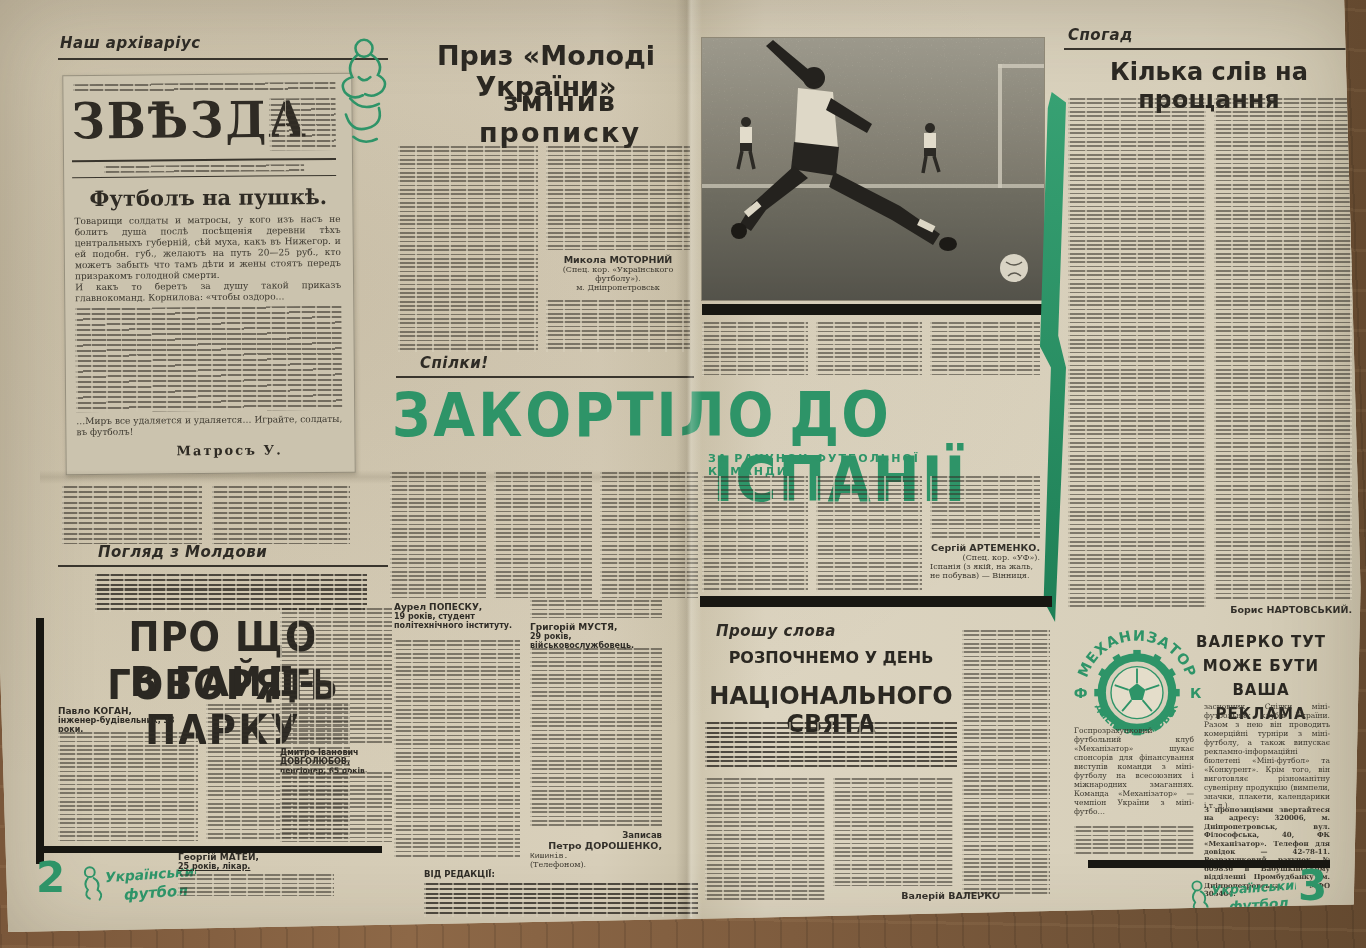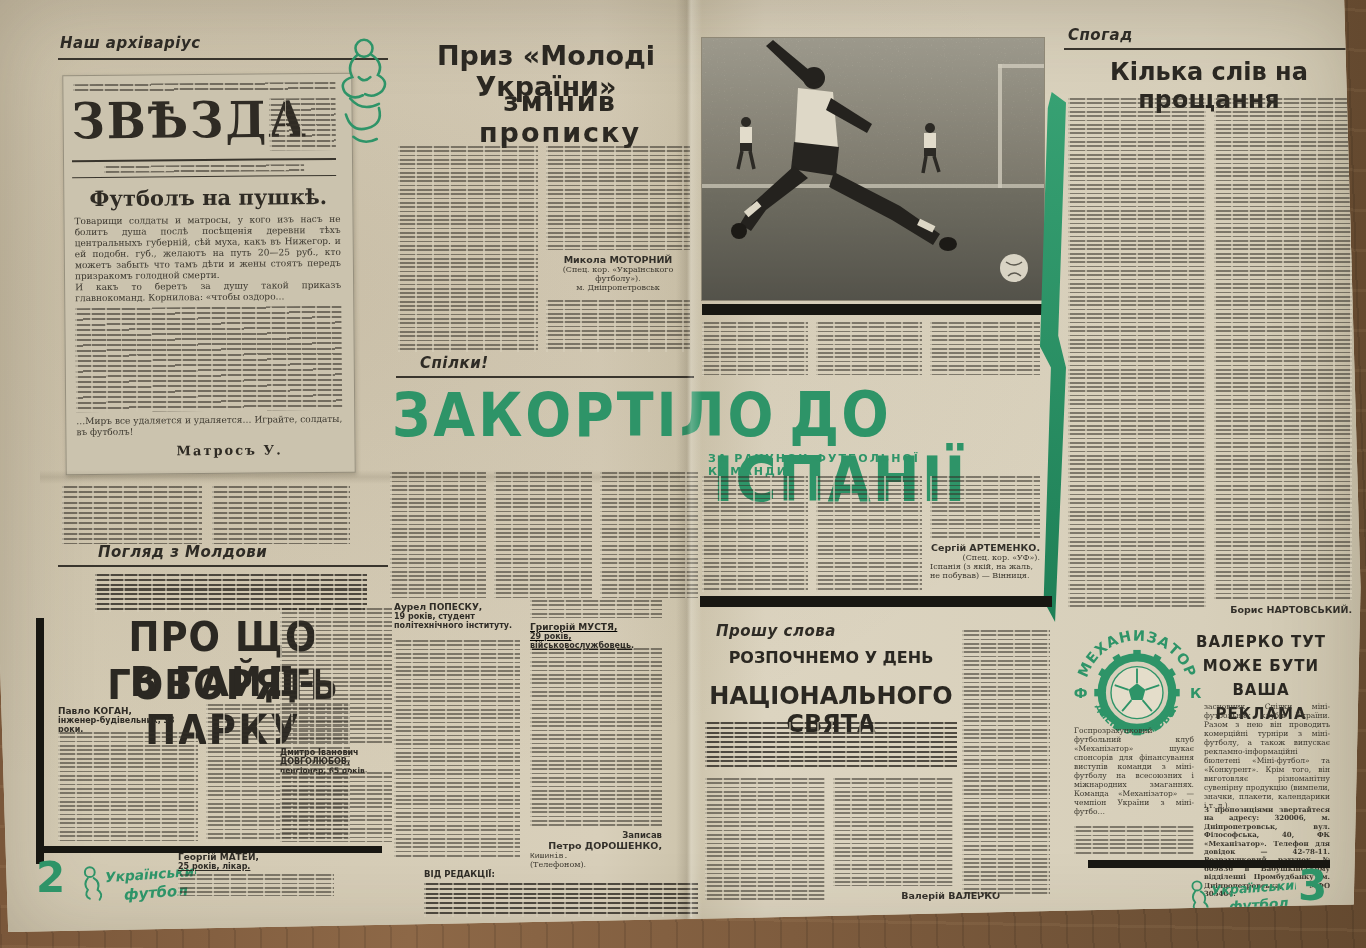--- a/index.html
+++ b/index.html
@@ -134,21 +134,21 @@
   <div class="abs gk" style="left:390px;top:472px;width:96px;height:126px;"></div>
   <div class="abs gk" style="left:494px;top:472px;width:98px;height:126px;"></div>
   <div class="abs gk" style="left:600px;top:472px;width:98px;height:126px;"></div>
 
   <div class="abs" style="left:394px;top:602px;width:126px;">
     <div class="name">Аурел ПОПЕСКУ,</div>
     <div class="name" style="font-size:8px;">19 років, студент політехнічного інституту.</div>
   </div>
   <div class="abs gk" style="left:394px;top:640px;width:126px;height:218px;"></div>
   <div class="abs gk" style="left:530px;top:600px;width:132px;height:18px;"></div>
-  <div class="abs" style="left:530px;top:622px;width:132px;text-decoration:underline;">
+  <div class="abs" style="left:530px;top:622px;width:132px;">
     <div class="name">Григорій МУСТЯ,</div>
     <div class="name" style="font-size:8px;">29 років, військовослужбовець.</div>
   </div>
   <div class="abs gk" style="left:530px;top:648px;width:132px;height:178px;"></div>
   <div class="abs" style="left:530px;top:830px;width:132px;">
     <div class="sig" style="font-size:8.5px;">Записав</div>
     <div class="sig">Петро ДОРОШЕНКО,</div>
     <div class="sigsub" style="text-align:left;font-family:Liberation Mono, monospace;">Кишинів.</div>
     <div class="sigsub" style="text-align:left;">(Телефоном).</div>
   </div>

